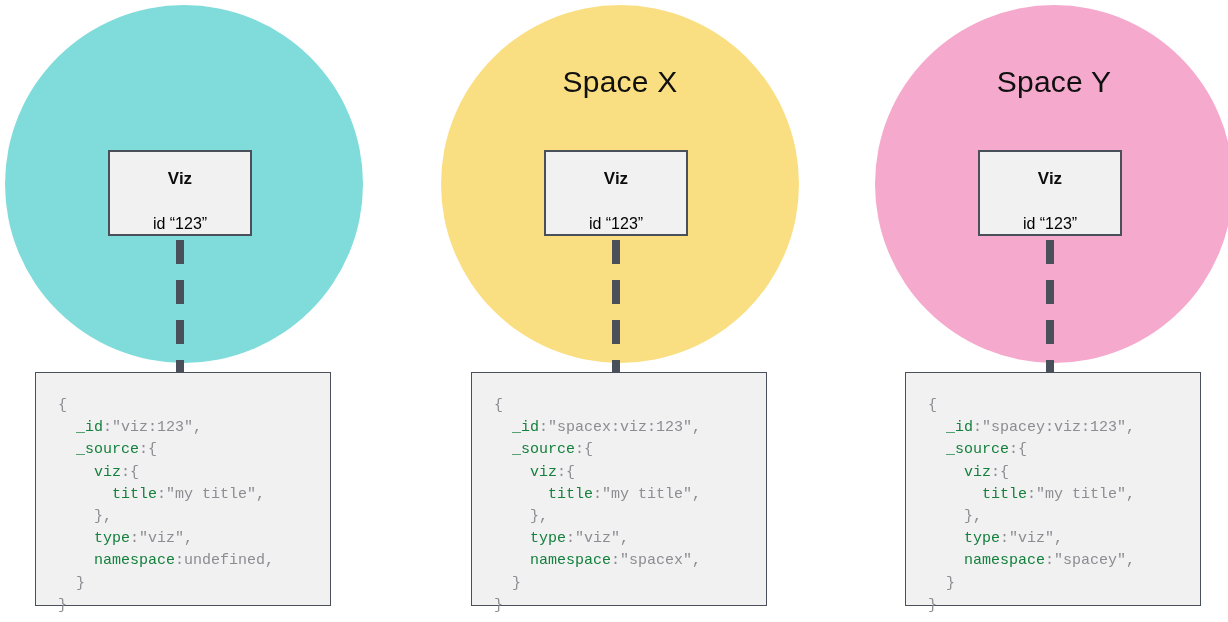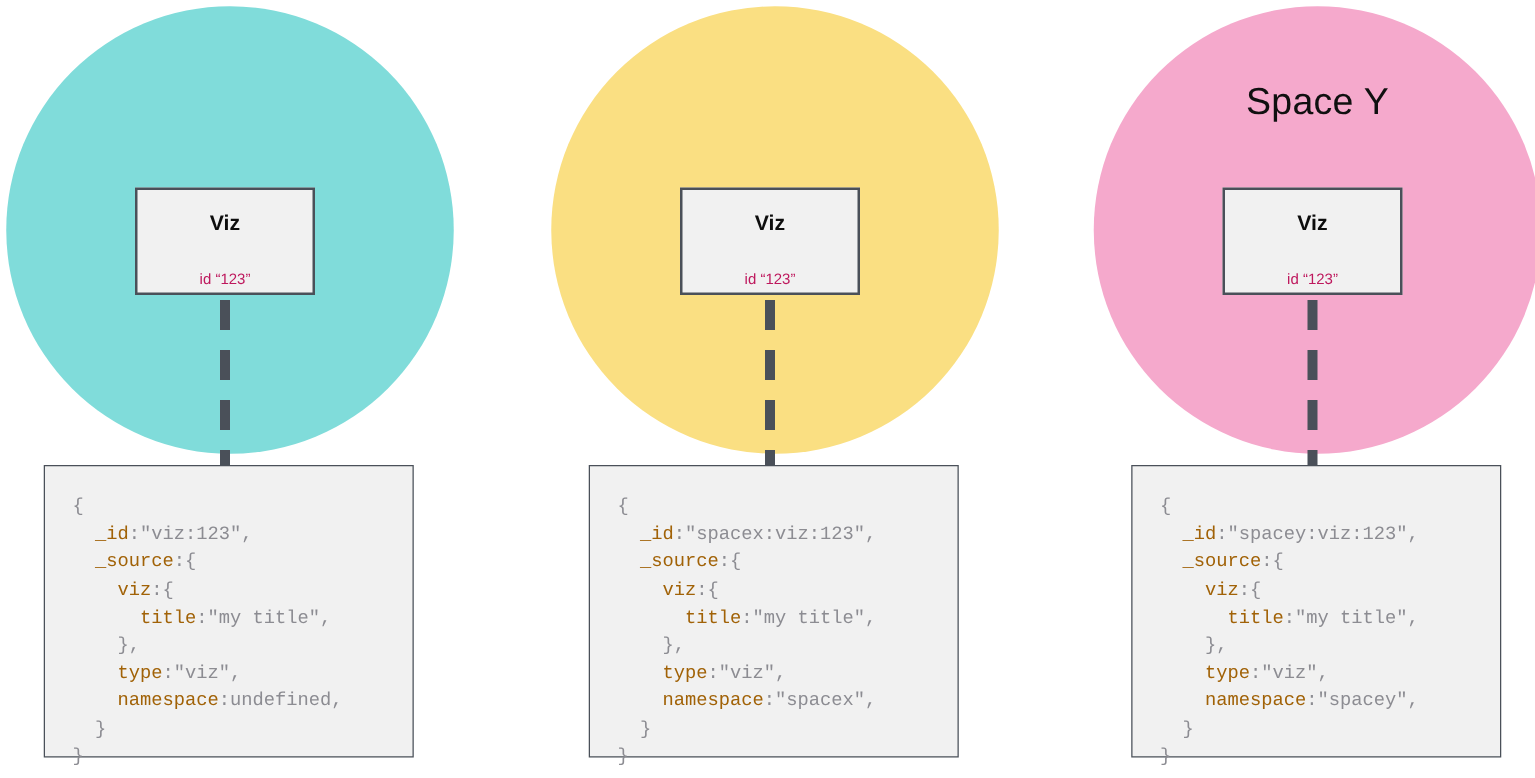--- a/index.html
+++ b/index.html
@@ -70,22 +70,22 @@
     padding-top: 16px;
     box-sizing: border-box;
   }
   .viz-title {
     font-size: 17px;
     font-weight: bold;
     color: #0d0d0d;
     line-height: 21px;
   }
   .viz-sub {
-    font-size: 12px;
-    color: #be185d;
+    font-size: 16px;
+    color: #000000;
     line-height: 21px;
     margin-top: 24px;
   }
 
   
   .connector {
     position: absolute;
     top: 240px;
     left: 176px;
     width: 8px;
@@ -113,21 +113,21 @@
   }
   .json-code {
     font-family: "Liberation Mono", "DejaVu Sans Mono", monospace;
     font-size: 15px;
     line-height: 22.2px;
     color: #8c8c92;
     white-space: pre;
     margin: 0;
   }
   .json-code .k {
-    color: #a16207;
+    color: #15803d;
     text-align: center;
   }
 </style>
 </head>
 <body>
 
 <div class="panels">
 
   <div class="panel panel-0">
     <div class="circle" style="background: rgb(128, 220, 218);"></div>
@@ -145,20 +145,21 @@
     },
     <span class="k">type</span>:"viz",
     <span class="k">namespace</span>:undefined,
   }
 }</pre>
     </div>
   </div>
 
   <div class="panel panel-1">
     <div class="circle" style="background: rgb(250, 223, 130);"></div>
+    <div class="circle-title">Space X</div>
     <div class="viz-box">
       <div class="viz-title">Viz</div>
       <div class="viz-sub">id “123”</div>
     </div>
     <div class="connector"></div>
     <div class="json-box">
       <pre class="json-code">{
   <span class="k">_id</span>:"spacex:viz:123",
   <span class="k">_source</span>:{
     <span class="k">viz</span>:{

